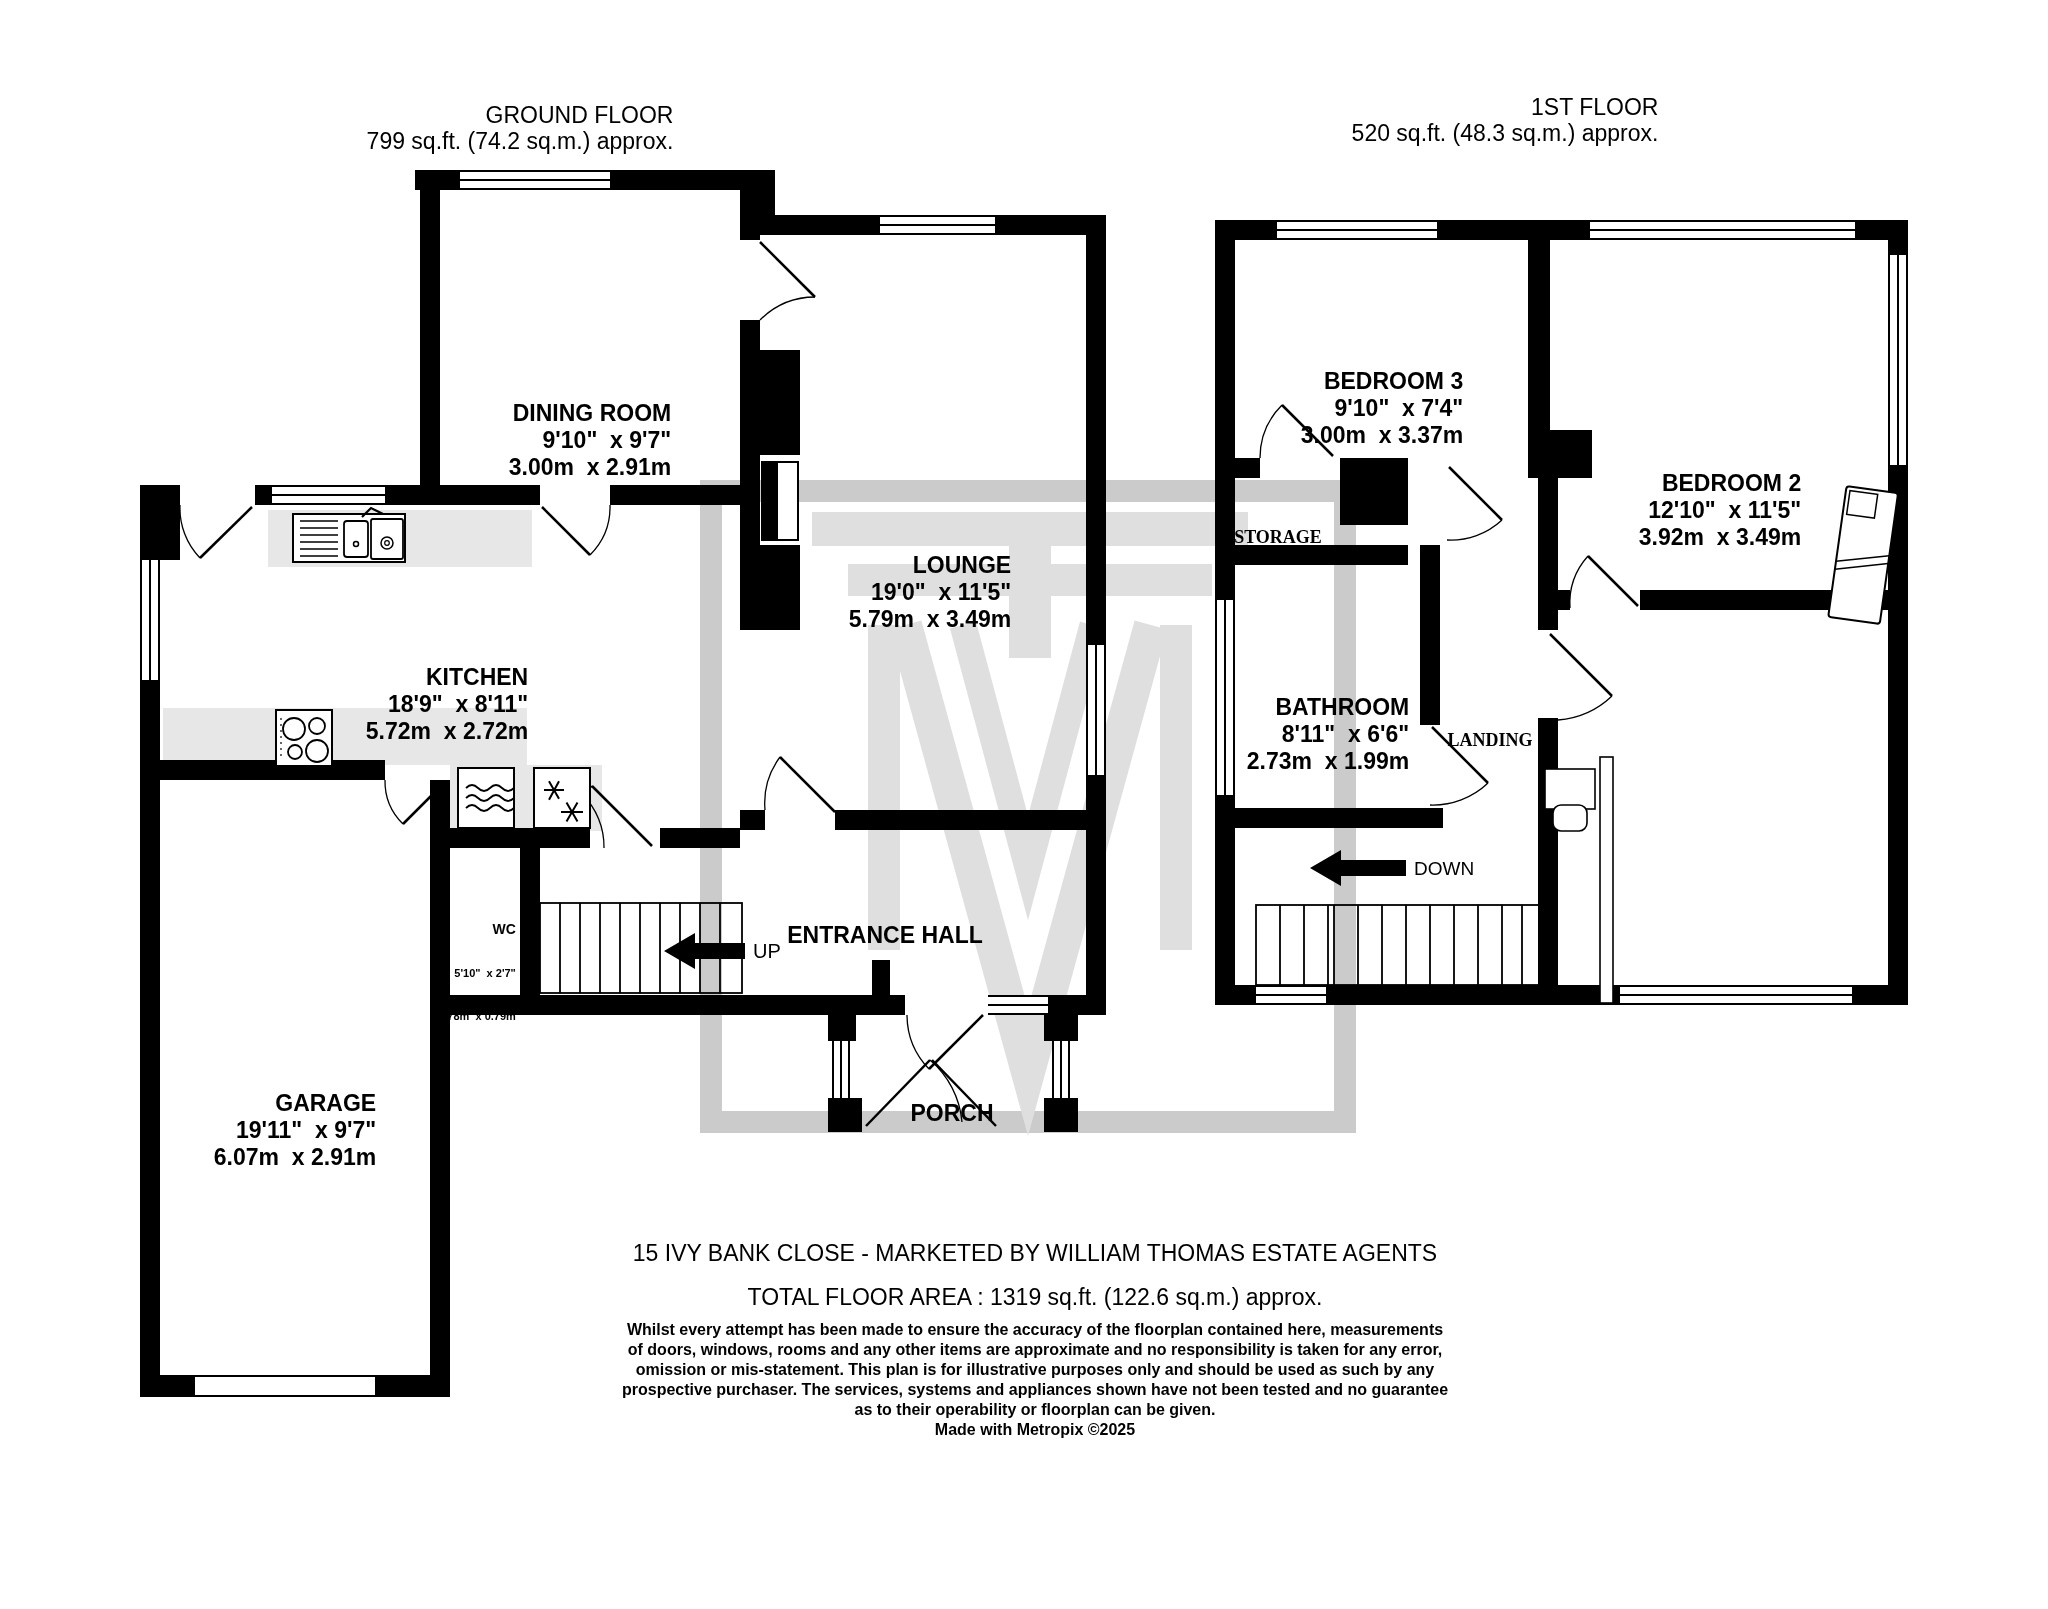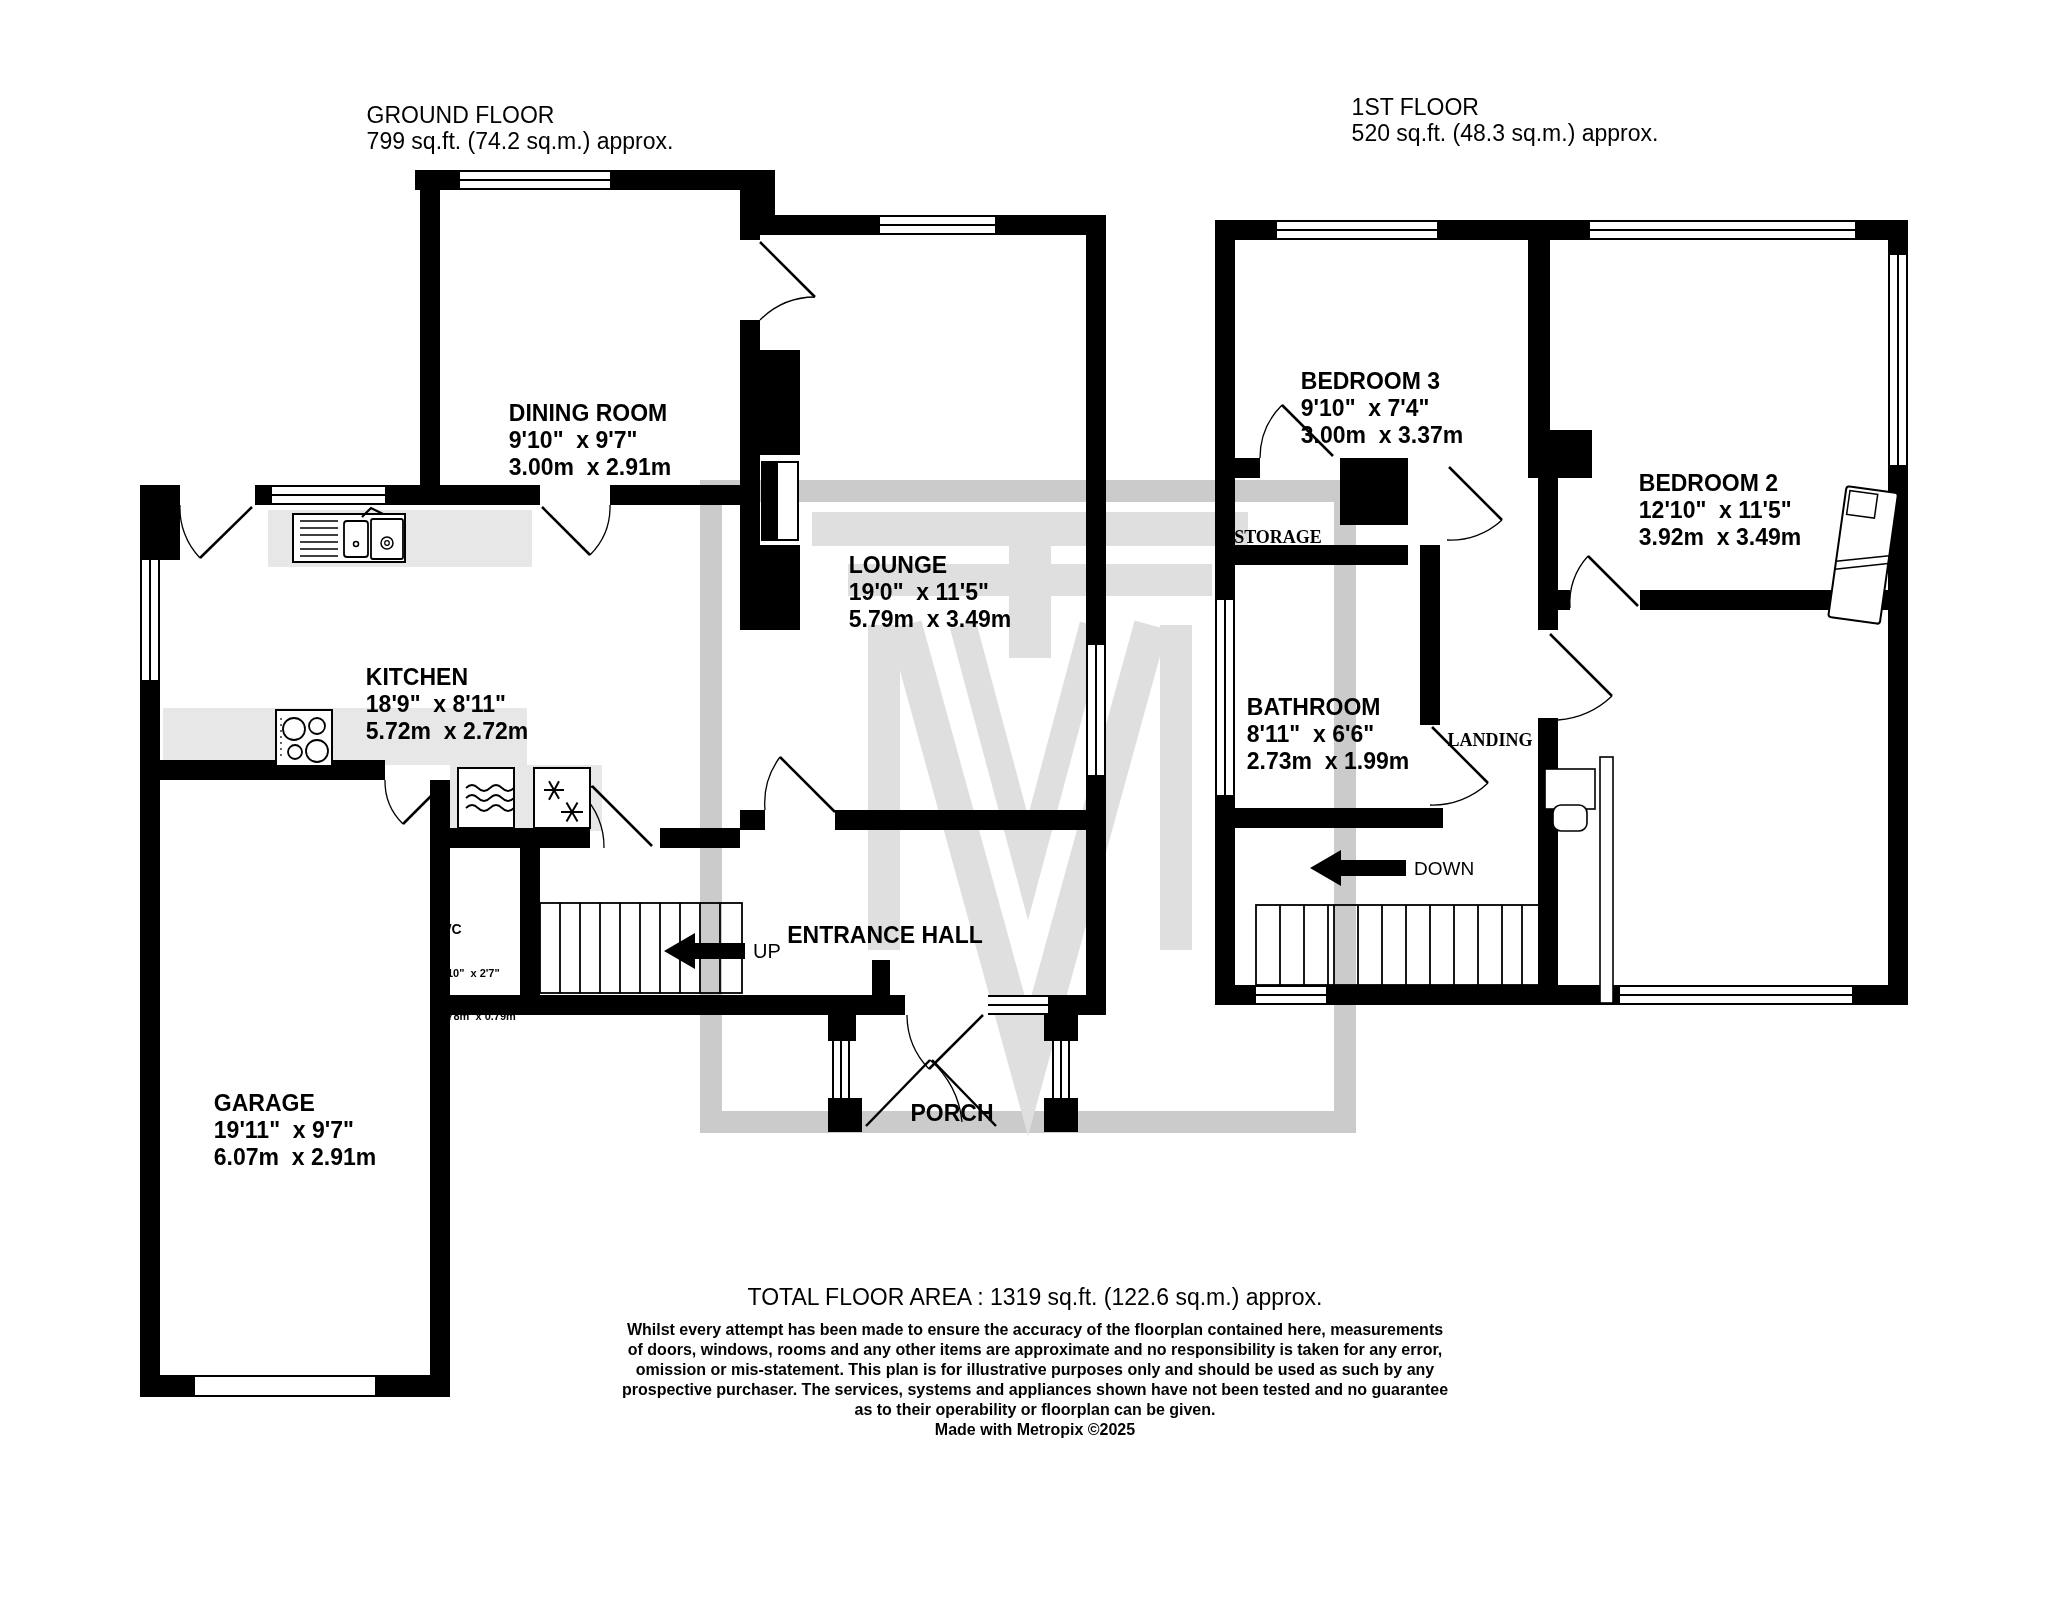--- a/index.html
+++ b/index.html
@@ -1,19 +1,19 @@
 <!DOCTYPE html>
 <html><head>
 <meta charset="utf-8">
 <style>
   html,body{margin:0;padding:0;background:#fff;}
   .plan{position:relative;width:2048px;height:1609px;background:#ffffff;overflow:hidden;
         font-family:"Liberation Sans",sans-serif;color:#000;}
   svg{position:absolute;left:0;top:0;}
-  .lbl{position:absolute;transform:translateX(-50%);text-align:left;white-space:pre;line-height:27px;}
+  .lbl{position:absolute;transform:translateX(-50%);text-align:right;white-space:pre;line-height:27px;}
   .title{font-size:23px;font-weight:400;line-height:26px;}
   .room{font-size:23px;font-weight:700;}
   .room-sm{font-size:18px;font-weight:700;line-height:20px;font-family:Liberation Serif, serif;}
   .room-xs{font-size:14px;font-weight:700;line-height:15px;}
   .room-xs .dims{font-size:11px;line-height:13px;}
   .dir{position:absolute;font-size:20px;font-weight:400;white-space:pre;}
   .footer-line{position:absolute;transform:translateX(-50%);font-size:23px;font-weight:400;white-space:pre;}
   .disclaimer{position:absolute;transform:translateX(-50%);font-size:16px;line-height:20px;
               font-weight:700;text-align:center;white-space:pre;}
 </style>
@@ -290,20 +290,21 @@
     <div>BATHROOM</div><div>8'11"  x 6'6"</div><div>2.73m  x 1.99m</div>
   </div>
   <div class="lbl room-sm" style="left:1490px;top:690px">
     <div>LANDING</div>
   </div>
   <div class="lbl room-sm" style="left:1278px;top:487px">
     <div>STORAGE</div>
   </div>
   <div class="dir" style="left:1414px;top:858px;font-size:19px">DOWN</div>
 
+  <div class="footer-line" style="left:1035px;top:1240px">15 IVY BANK CLOSE - MARKETED BY WILLIAM THOMAS ESTATE AGENTS</div>
   <div class="footer-line" style="left:1035px;top:1284px">TOTAL FLOOR AREA : 1319 sq.ft. (122.6 sq.m.) approx.</div>
   <div class="disclaimer" style="left:1035px;top:1320px">Whilst every attempt has been made to ensure the accuracy of the floorplan contained here, measurements</div>
   <div class="disclaimer" style="left:1035px;top:1340px">of doors, windows, rooms and any other items are approximate and no responsibility is taken for any error,</div>
   <div class="disclaimer" style="left:1035px;top:1360px">omission or mis-statement. This plan is for illustrative purposes only and should be used as such by any</div>
   <div class="disclaimer" style="left:1035px;top:1380px">prospective purchaser. The services, systems and appliances shown have not been tested and no guarantee</div>
   <div class="disclaimer" style="left:1035px;top:1400px">as to their operability or floorplan can be given.</div>
   <div class="disclaimer" style="left:1035px;top:1420px">Made with Metropix ©2025</div>
 
 </div>
 

